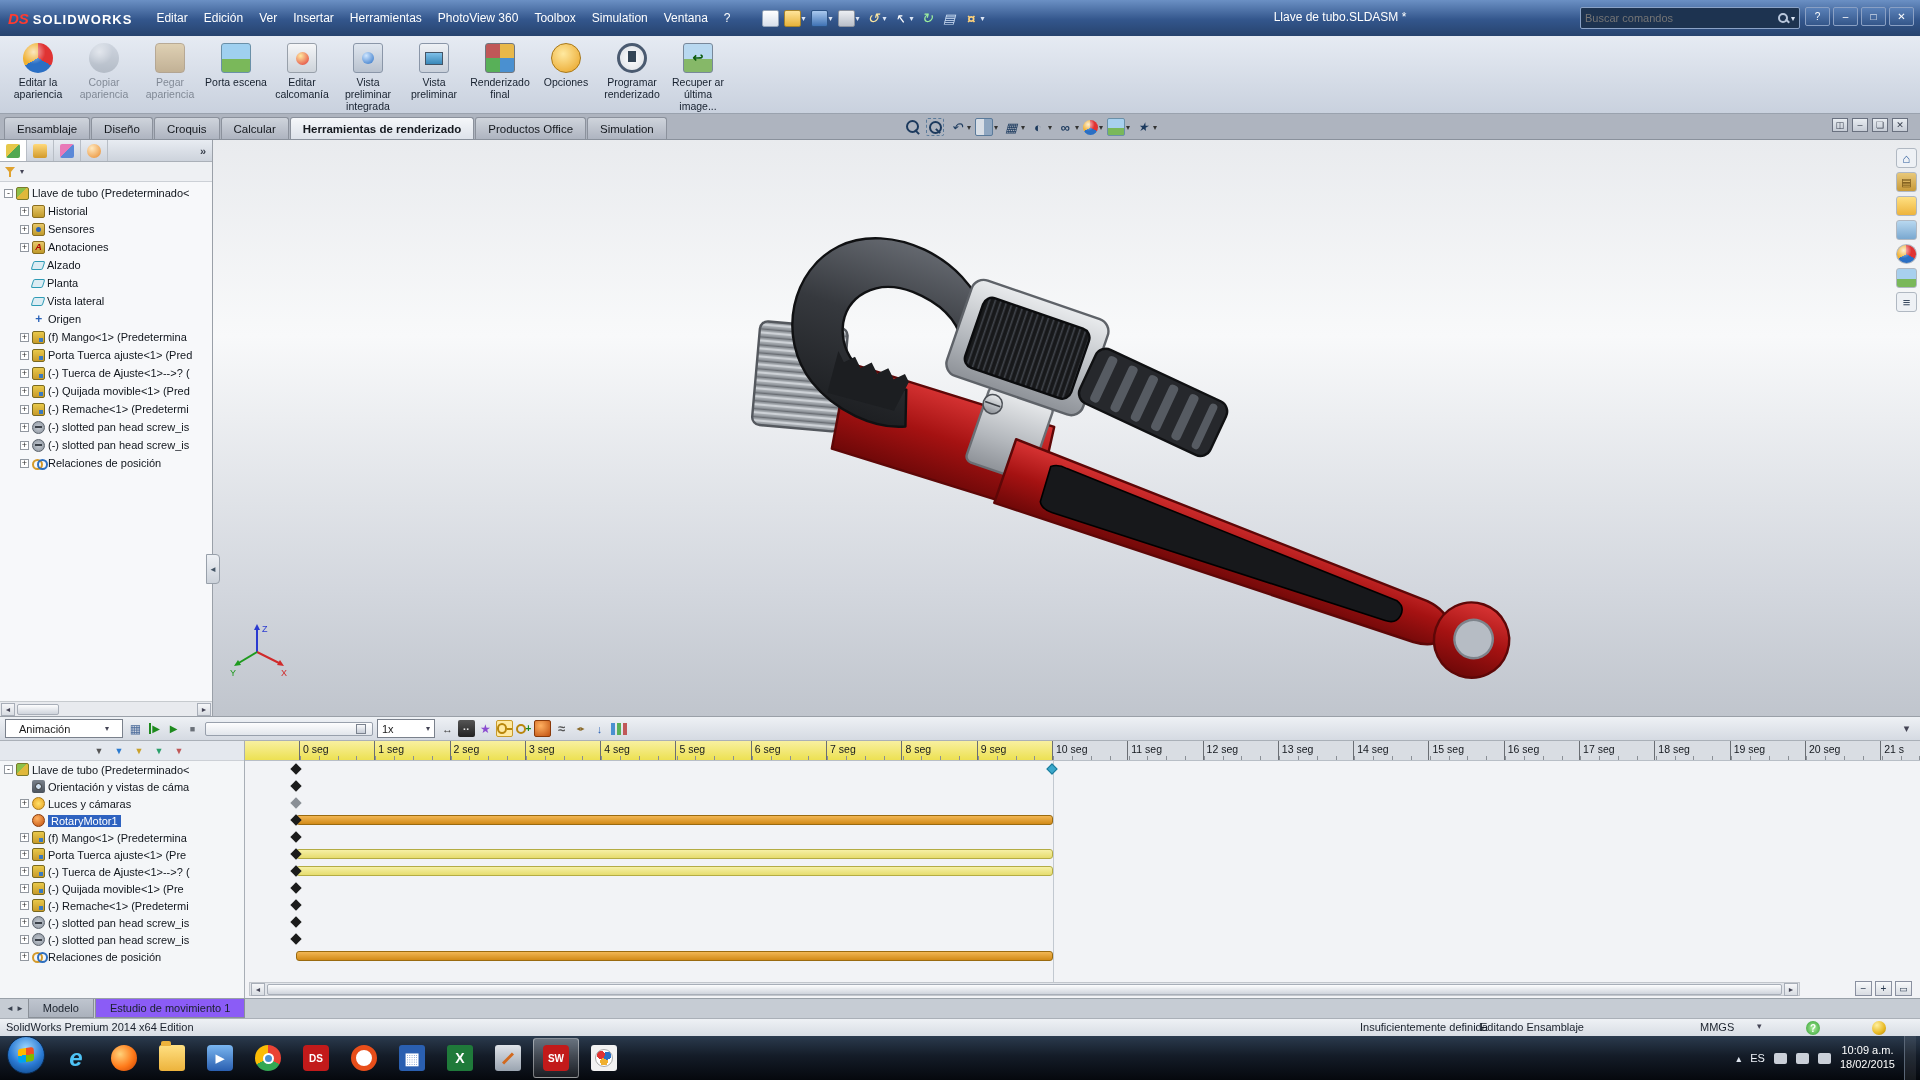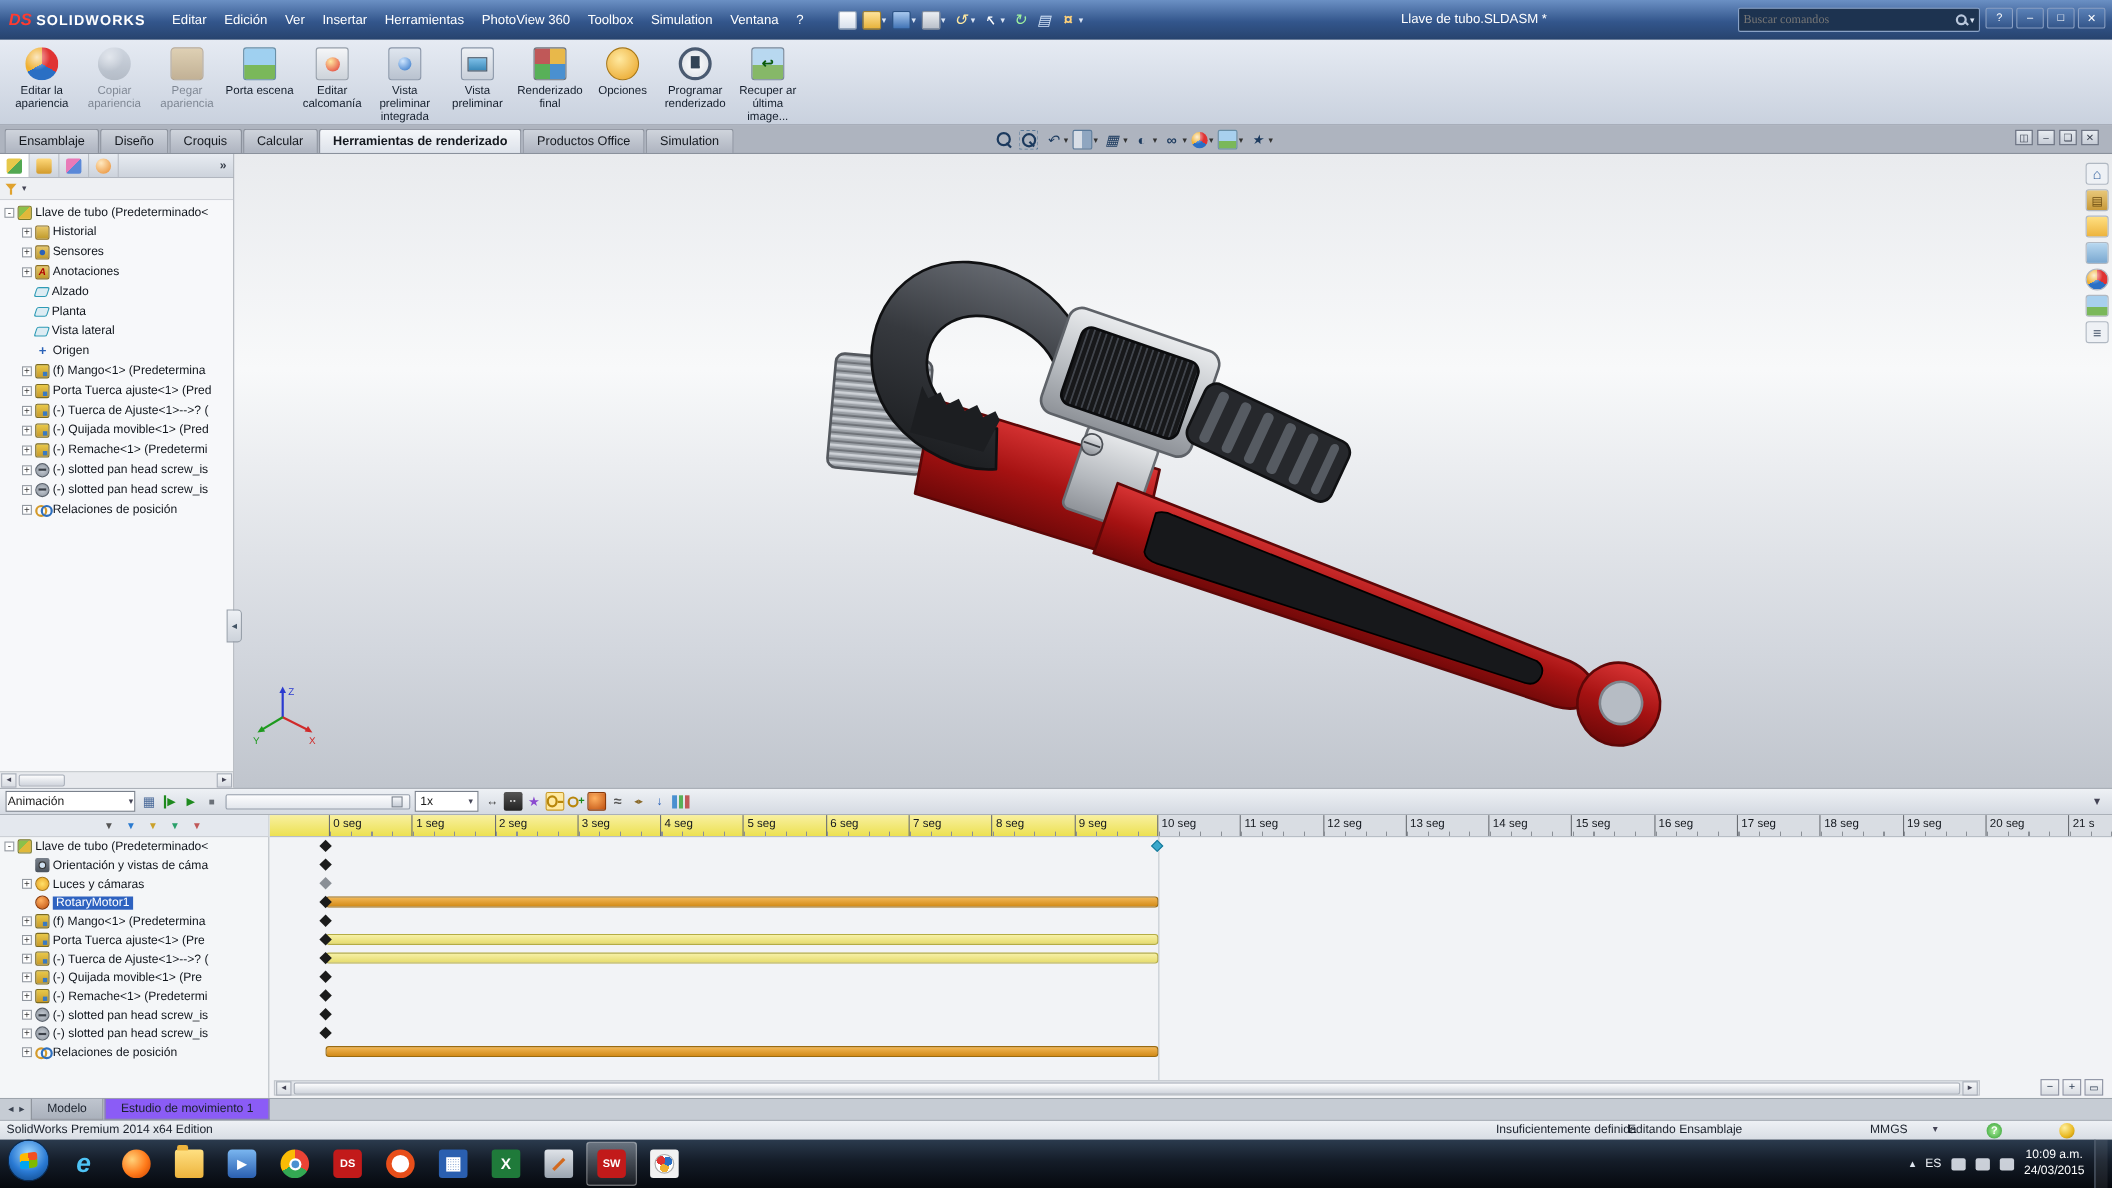--- a/index.html
+++ b/index.html
@@ -14,21 +14,21 @@
   .menus{display:flex;margin-left:6px}
   .menu{padding:4px 8px;font-size:12px;cursor:default}
   .quickbar{display:flex;align-items:center;gap:3px;margin-left:22px}
   .qslot{display:flex;align-items:center;gap:1px;padding:1px}
   .gi{width:17px;height:17px;display:inline-flex;align-items:center;justify-content:center;border-radius:2px;flex:none;position:relative}
   .caret{display:none;font-size:8px;color:#dce6f5}
   .caret[data-on]{display:inline}
   .caret::before{content:"▾"}
   .doctitle{position:absolute;left:1340px;top:10px;font-size:12px;color:#fff;transform:translateX(-50%);white-space:nowrap}
   .search{position:absolute;right:120px;top:7px;display:flex;align-items:center;background:#1d3350;border:1px solid #8aa2c6;border-radius:2px;height:22px;padding:0 4px}
-  .search input{background:transparent;border:none;outline:none;color:#b9c7dc;font-size:11px;width:190px;font-family:Liberation Serif, serif}
+  .search input{background:transparent;border:none;outline:none;color:#b9c7dc;font-size:11px;width:190px;font-family:Liberation Sans, sans-serif}
   .mag{width:10px;height:10px;border:2px solid #b9c7dc;border-radius:50%;position:relative;margin:0 3px}
   .mag::after{content:"";position:absolute;width:5px;height:2px;background:#b9c7dc;transform:rotate(45deg);right:-4px;bottom:-1px}
   .winbtns{position:absolute;right:6px;top:7px;display:flex;gap:3px;align-items:center}
   .wbtn{width:25px;height:19px;border:1px solid #8aa0c4;background:linear-gradient(#5a81b8,#34568a);border-radius:2px;display:flex;align-items:center;justify-content:center;font-size:10px;color:#fff}
   .wbtn[data-icon="help-icon"]::before{content:"?"}
   .wbtn[data-icon="minimize-icon"]::before{content:"–"}
   .wbtn[data-icon="maximize-icon"]::before{content:"□"}
   .wbtn[data-icon="close-icon"]::before{content:"✕"}
 
   
@@ -154,21 +154,21 @@
   [data-icon="design-library-icon"]{background:linear-gradient(#e8c87a,#c89a3a)}
   [data-icon="design-library-icon"]::before{content:"▤";color:#6a4a10;font-size:11px}
   [data-icon="file-explorer-icon"]{background:linear-gradient(#ffe082,#edb33c)}
   [data-icon="view-palette-icon"]{background:linear-gradient(#b8d8f0,#7aa8d0)}
   [data-icon="appearances-task-icon"]{background:radial-gradient(circle at 35% 30%,rgba(255,255,255,.8),transparent 45%),conic-gradient(#e03333 0 120deg,#2a6fc4 0 240deg,#f0b030 0 360deg);border-radius:50%}
   [data-icon="scenes-task-icon"]{background:linear-gradient(#a8d0ee 55%,#7ab85a 55%)}
   [data-icon="custom-properties-icon"]::before{content:"≡";color:#3a4a60;font-size:13px}
 
   
   .mmbar{height:24px;background:linear-gradient(#eef1f5,#d5dae2);border-top:1px solid #9aa0a8;display:flex;align-items:center;gap:4px;padding:0 5px}
-  .mm-study{width:118px;height:19px;background:#fff;border:1px solid #7a818c;display:flex;align-items:center;justify-content:space-between;padding:0 1px;font-size:11px}
+  .mm-study{width:118px;height:19px;background:#fff;border:1px solid #7a818c;display:flex;align-items:center;justify-content:space-between;padding:0 13px;font-size:11px}
   .mi{width:17px;height:17px;display:inline-flex;align-items:center;justify-content:center;border-radius:2px;position:relative}
   .mi[data-active="true"]{background:#ffe9a0;border:1px solid #c89a2a}
   [data-icon="calculate-icon"]::before{content:"▦";color:#4a6a9a;font-size:12px}
   [data-icon="play-from-start-icon"]::before{content:"▶";color:#1e8a1e;font-size:10px;border-left:2px solid #1e8a1e;padding-left:1px}
   [data-icon="play-icon"]::before{content:"▶";color:#1e8a1e;font-size:10px}
   [data-icon="stop-icon"]::before{content:"■";color:#6a7078;font-size:9px}
   .mm-slider{position:relative;width:168px;height:14px;border:1px solid #98a0ac;background:linear-gradient(#fdfdfe,#e2e6ec);border-radius:2px}
   .mm-thumb{position:absolute;left:150px;top:1px;width:10px;height:10px;background:linear-gradient(#f8f9fb,#c6ccd6);border:1px solid #7a828e}
   .mm-speed{width:58px;height:19px;background:#fff;border:1px solid #7a818c;display:flex;align-items:center;justify-content:space-between;padding:0 4px;font-size:11px}
   [data-icon="playback-mode-icon"]::before{content:"↔";color:#333;font-weight:bold}
@@ -922,17 +922,17 @@
     </div>
     </div>
   <div class="tray">
     <span class="tray-hidden"></span>
     <span>ES</span>
     <span class="tray-sq"></span>
     <span class="tray-sq"></span>
     <span class="tray-sq"></span>
     <div class="clock">
       <span>10:09 a.m.</span>
-      <span>24/03/2015</span>
+      <span>18/02/2015</span>
     </div>
     <div class="showdesktop"></div>
   </div>
 </div>
 
 </body></html>

